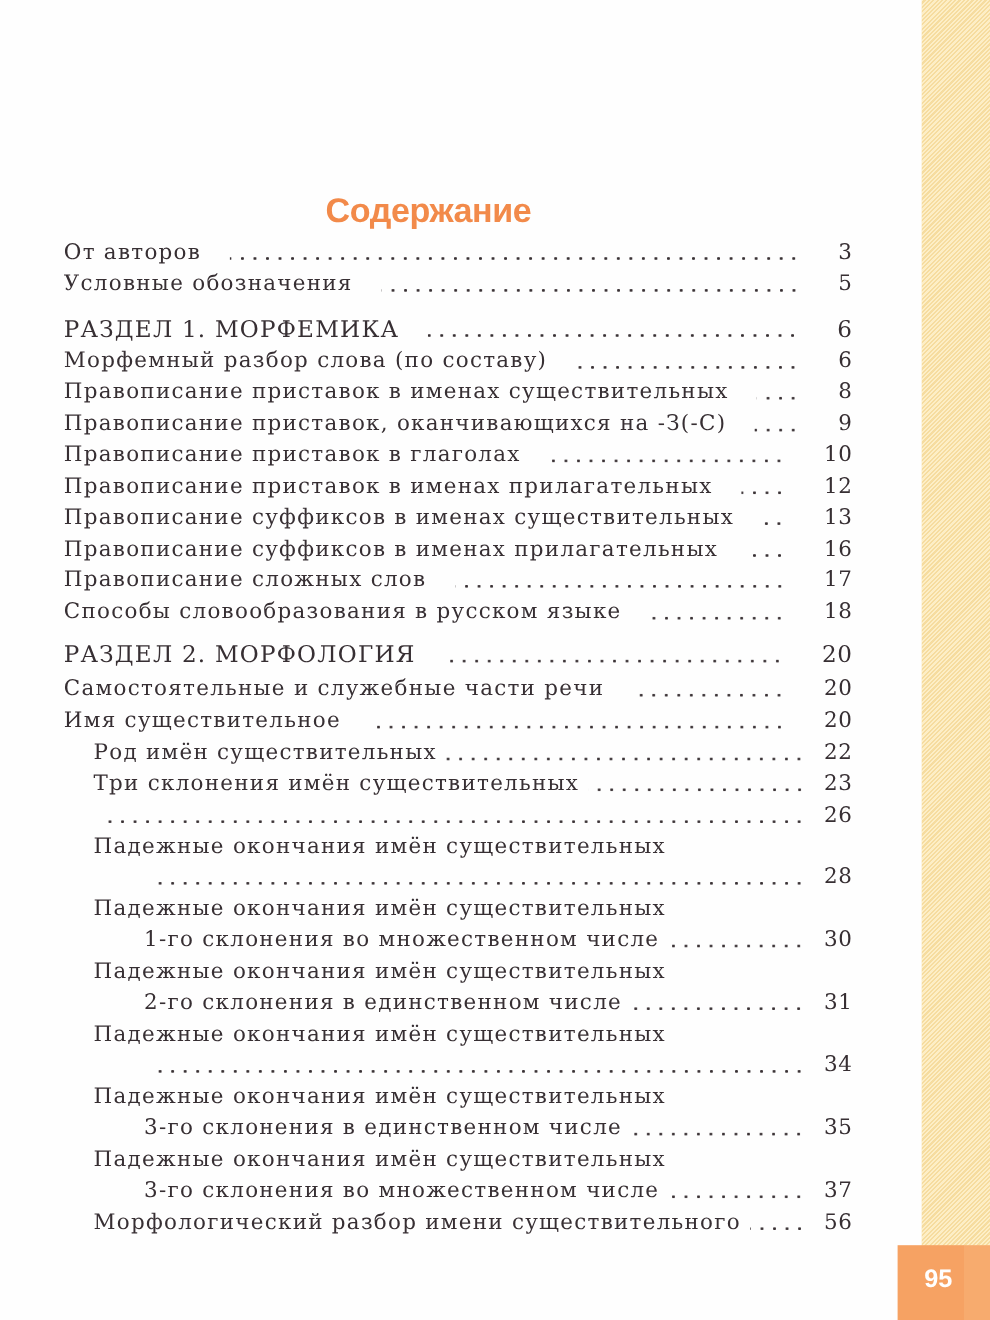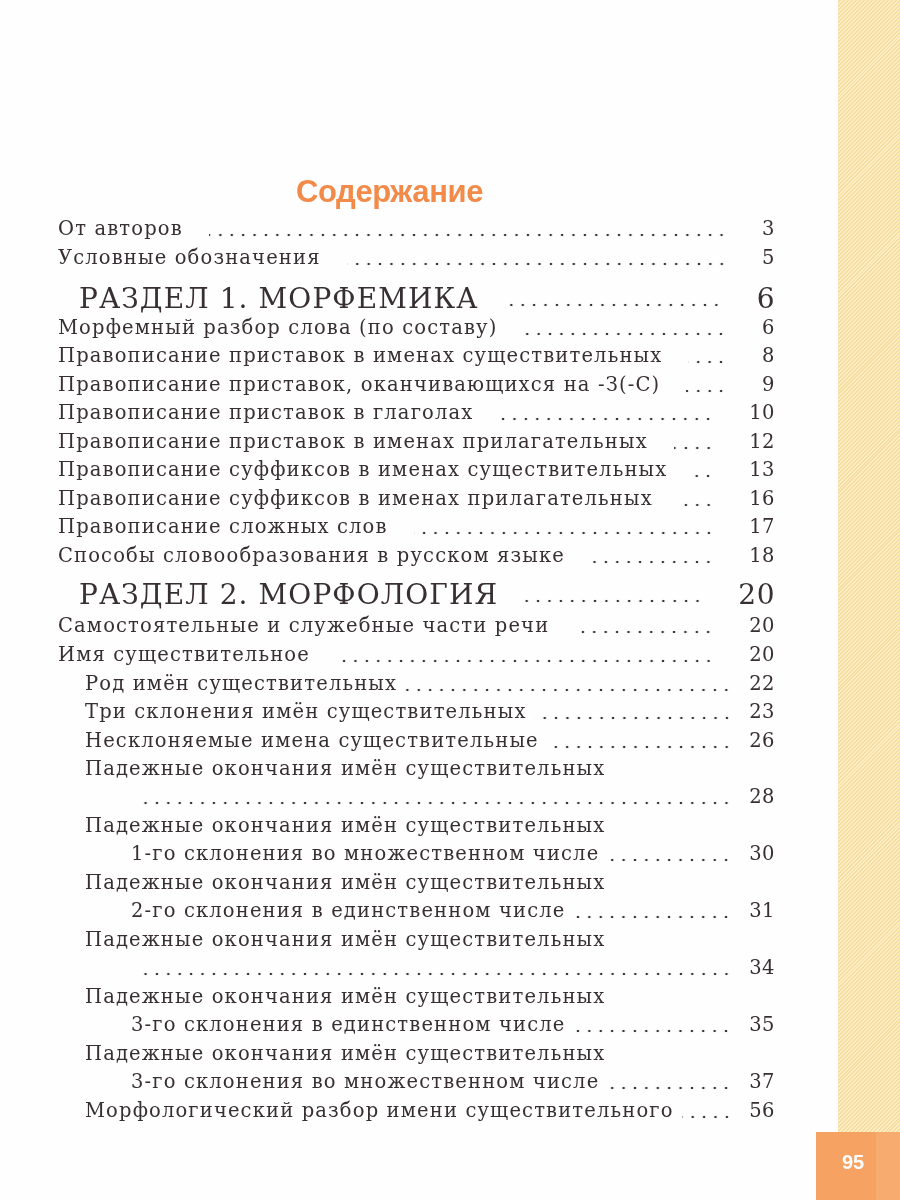--- a/index.html
+++ b/index.html
@@ -35,21 +35,21 @@
       background: linear-gradient(90deg, #f6a263 0%, #f6a263 72%, #f7ab6e 72%, #f7ab6e 100%);
     }
     .page-badge-num {
       position: absolute;
       left: 0;
       top: 16px;
       width: 74px;
       text-align: center;
       font-family: "Liberation Sans", sans-serif;
       font-weight: bold;
-      font-size: 20px;
+      font-size: 23px;
       line-height: 28px;
       color: #ffffff;
     }
     .title {
       position: absolute;
       left: 296px;
       top: 176px;
       width: 240px;
       font-family: "Liberation Sans", sans-serif;
       font-weight: bold;
@@ -66,23 +66,22 @@
       align-items: flex-start;
       font-size: 19.5px;
       line-height: 28px;
       letter-spacing: 1.15px;
       white-space: nowrap;
     }
     .row.lvl0 { left: 58px; gap: 18px; }
     .row.lvl1 { left: 85px; }
     .row.cont { left: 131px; }
     .row.section {
-      font-size: 28px;
+      font-size: 21px;
       letter-spacing: 1.1px;
-      margin-left: 21px;
     }
     .row .t { flex: 0 0 auto; }
     .row .leader {
       flex: 1 1 auto;
       min-width: 0;
       height: 28px;
       margin: 0 17px 0 8px;
       background-image: radial-gradient(circle at 50% 50%, #3a3235 0px, #3a3235 1.05px, rgba(58,50,53,0) 1.6px);
       background-size: 11.4px 4px;
       background-repeat: repeat-x;
@@ -203,21 +202,20 @@
     <span class="pg">22</span>
   </div>
 
   <div class="row lvl1" style="top:698px">
     <span class="t">Три склонения имён существительных</span>
     <span class="leader"></span>
     <span class="pg">23</span>
   </div>
 
   <div class="row lvl1" style="top:727px">
-    <span class="t">Несклоняемые имена существительные</span>
     <span class="leader"></span>
     <span class="pg">26</span>
   </div>
 
   <div class="row lvl1" style="top:755px">
     <span class="t">Падежные окончания имён существительных</span>
   </div>
   <div class="row cont" style="top:783px">
     <span class="leader"></span>
     <span class="pg">28</span>

